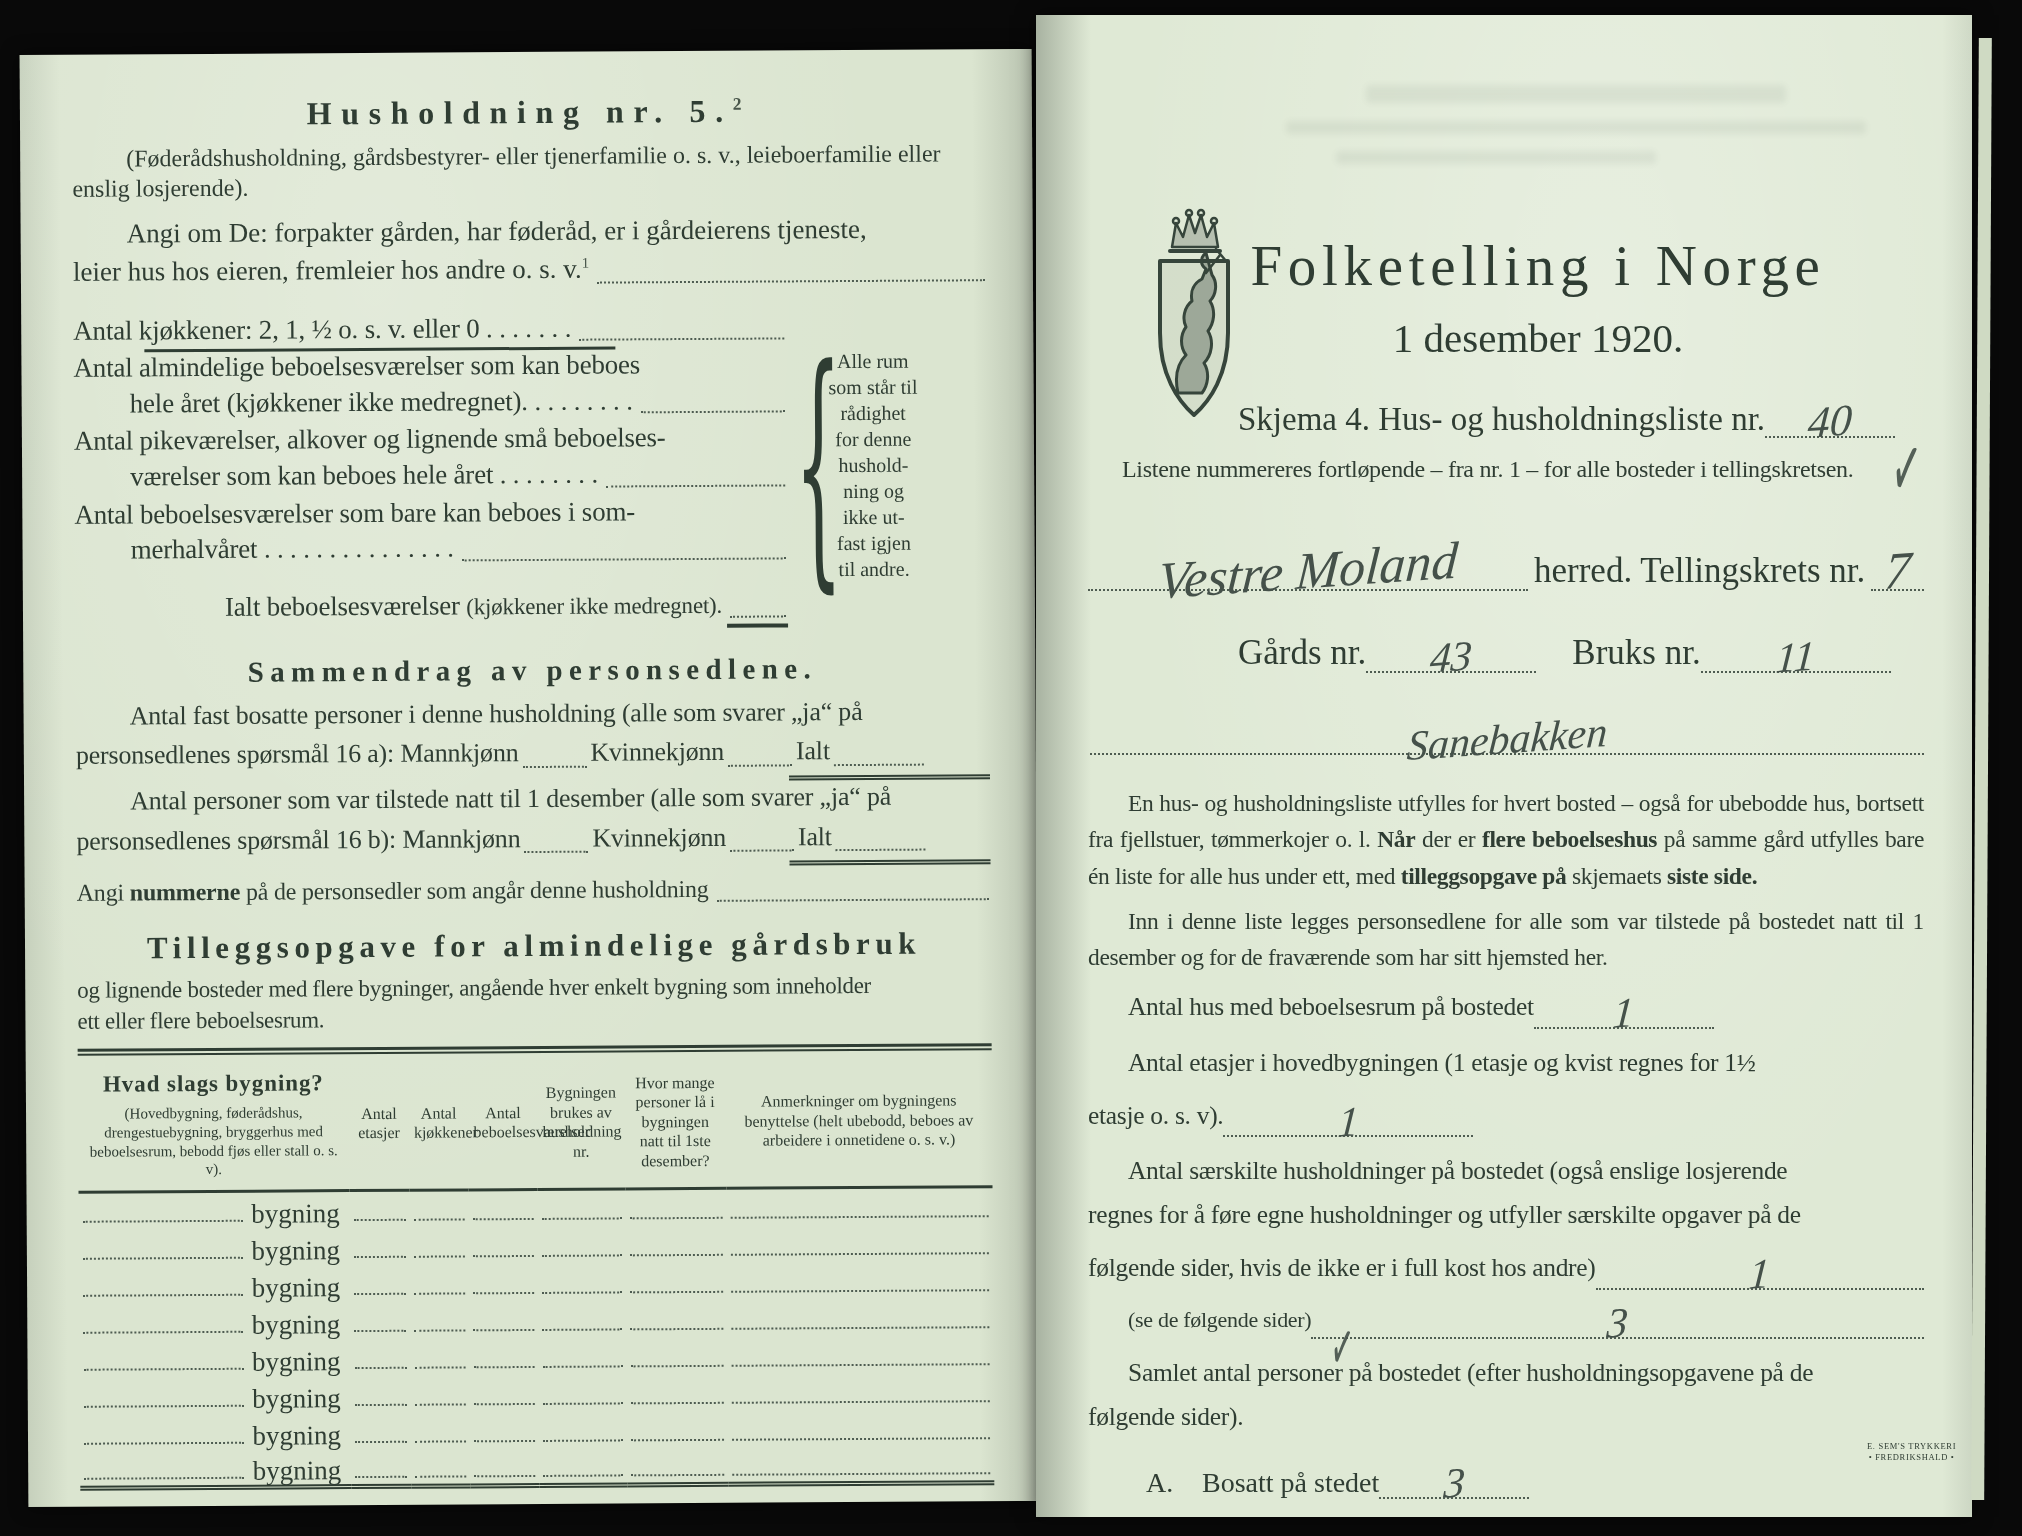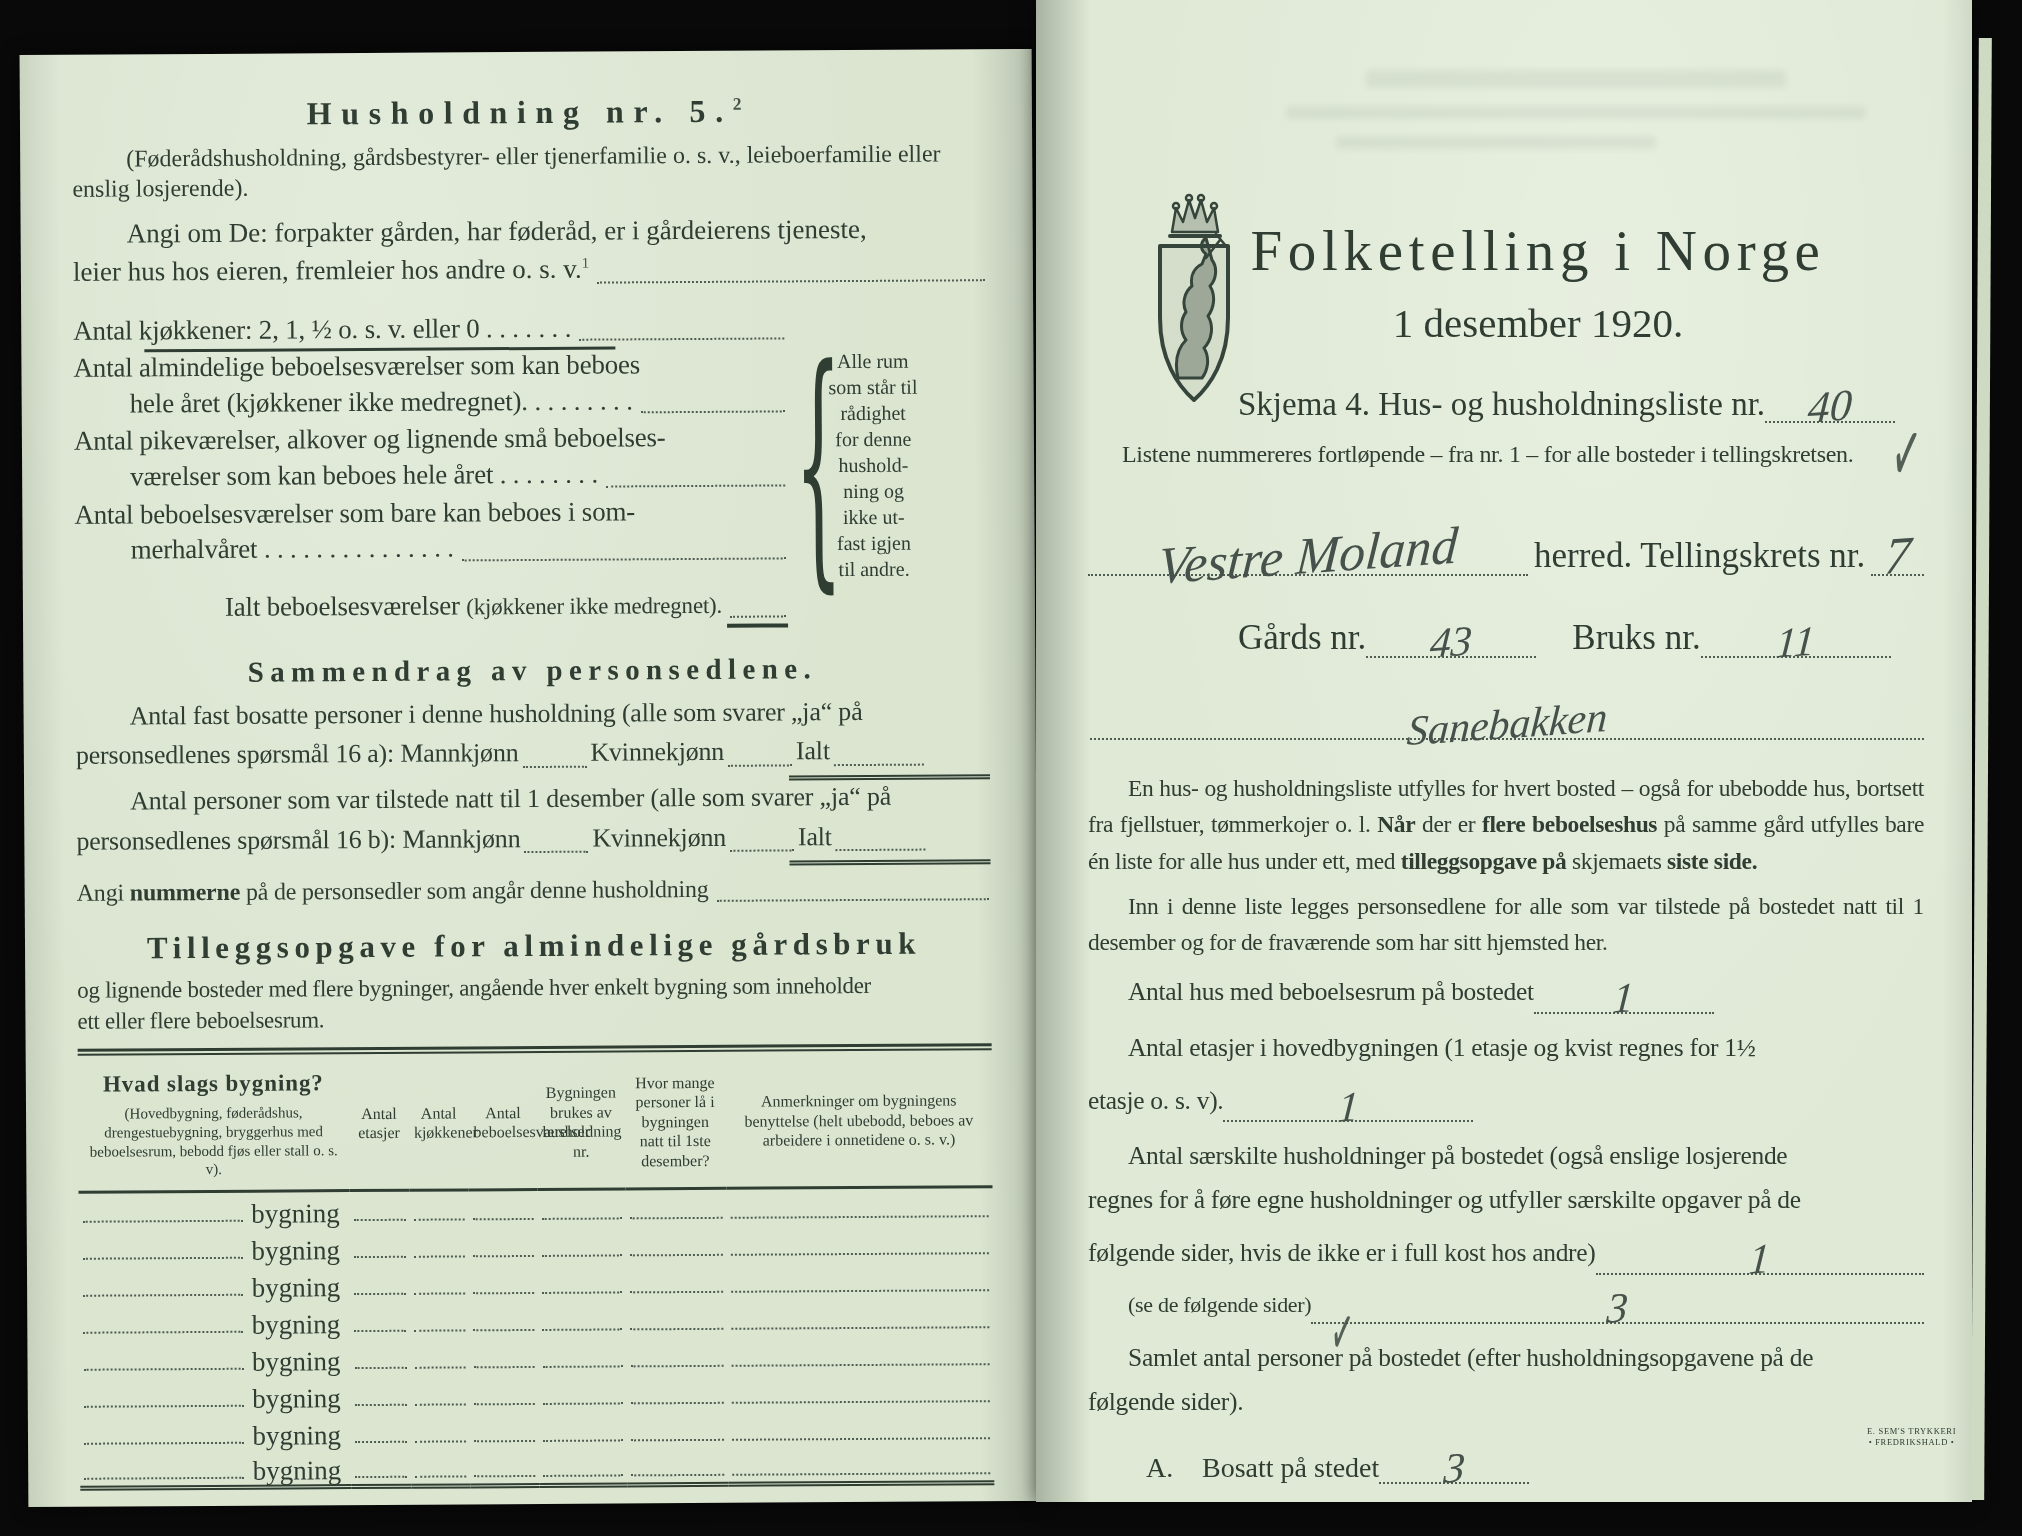--- a/index.html
+++ b/index.html
@@ -21,21 +21,21 @@
     left:24px;top:52px;width:1012px;height:1452px;background:var(--paper-l);
     transform:rotate(-0.35deg);
     background-image:
       radial-gradient(ellipse at 35% 15%, rgba(255,255,255,.22), transparent 55%),
       linear-gradient(to left, rgba(46,58,46,.20), transparent 60px),
       linear-gradient(to right, rgba(46,58,46,.12), transparent 40px);
     padding:34px 46px 0 52px;
     box-shadow:0 0 18px rgba(0,0,0,.6);
   }
   .page-right{
-    left:1036px;top:0;width:936px;height:1502px;background:var(--paper-r);
+    left:1036px;top:15px;width:936px;height:1502px;background:var(--paper-r);
     background-image:
       radial-gradient(ellipse at 60% 20%, rgba(255,255,255,.25), transparent 60%),
       linear-gradient(to right, rgba(40,52,40,.30), transparent 55px),
       linear-gradient(to left, rgba(40,52,40,.10), transparent 30px);
     padding:0 48px 0 52px;
     box-shadow:0 0 18px rgba(0,0,0,.6);
   }
   .edge-sliver{position:absolute;left:1975px;top:38px;width:13px;height:1462px;background:#cfdac3;transform:rotate(.3deg);}
 
   

